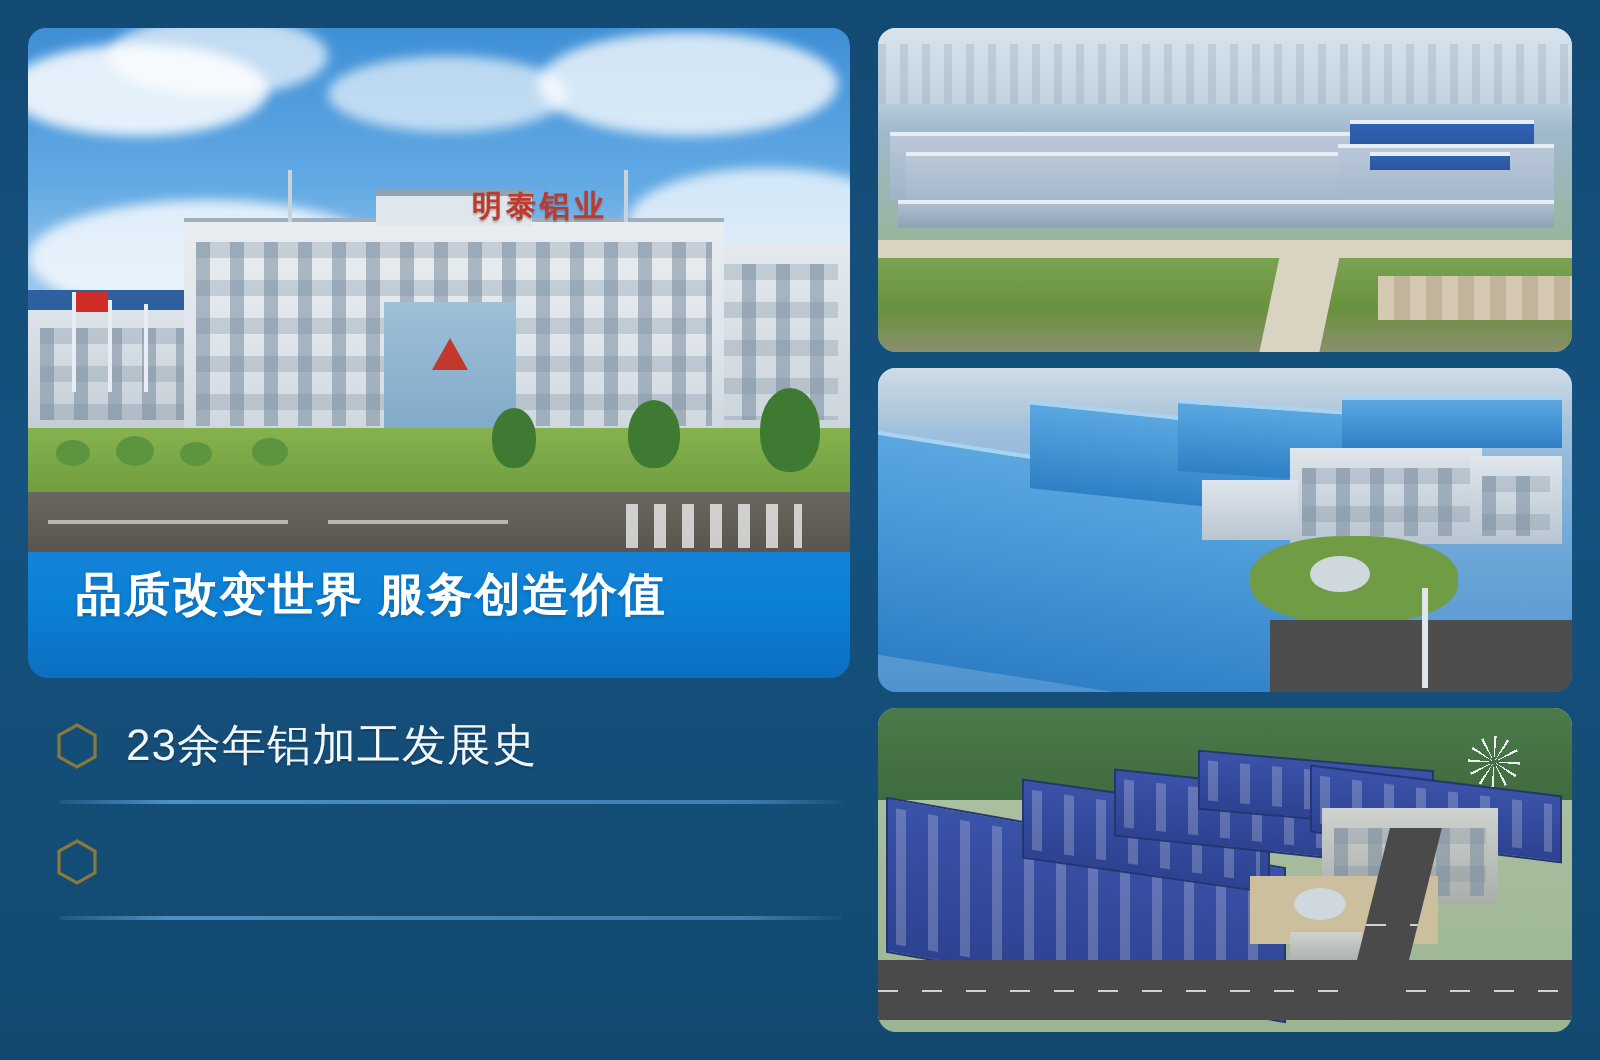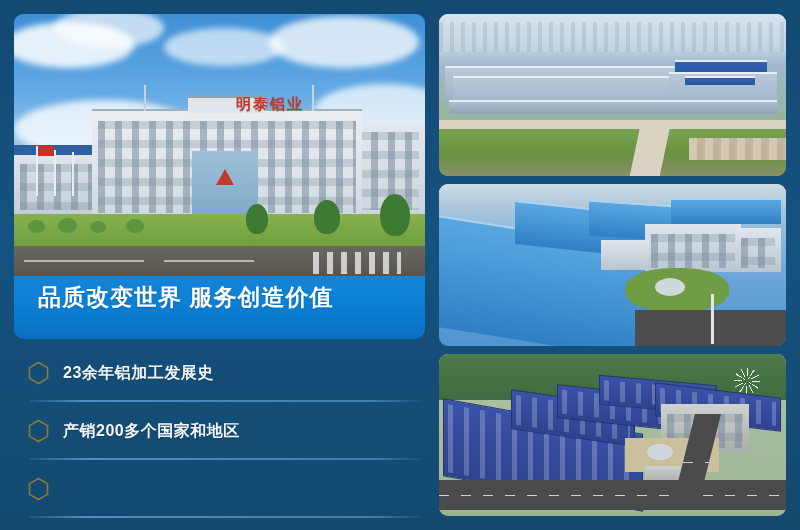--- a/index.html
+++ b/index.html
@@ -106,23 +106,22 @@
   }
 
   
   .feature-list { position:absolute; left:0; top:330px; width:411px; }
   .feature-row {
     position:relative; height:58px; display:flex; align-items:center;
     padding-left:14px;
   }
   .hex-icon { width:21px; height:24px; flex:0 0 21px; margin-right:14px; }
   .feature-text {
-    color:#f2f7fb; font-size:16px; letter-spacing:.5px; white-space:nowrap;
+    color:#f2f7fb; font-size:22px; letter-spacing:.5px; white-space:nowrap;
     text-shadow:0 1px 1px rgba(0,0,0,.22);
-    font-weight:bold;
   }
   .divider {
     position:absolute; left:16px; right:4px; bottom:0; height:2px;
     background:linear-gradient(90deg, rgba(90,160,215,.15) 0%, rgba(96,167,222,.75) 14%, rgba(96,167,222,.55) 88%, rgba(90,160,215,.05) 100%);
   }
 
   
   .right-col { position:absolute; left:439px; top:14px; width:347px; height:502px; }
   .photo-card {
     position:absolute; left:0; width:347px; border-radius:9px; overflow:hidden;
@@ -249,27 +248,20 @@
     <div class="feature-list">
 
       <div class="feature-row">
         <svg class="hex-icon" viewBox="0 0 21 24">
           <polygon points="10.5,1.5 19.5,6.6 19.5,17.4 10.5,22.5 1.5,17.4 1.5,6.6" fill="none" stroke="#8a7a3a" stroke-width="1.6"></polygon>
         </svg>
         <span class="feature-text">23余年铝加工发展史</span>
         <div class="divider"></div>
       </div>
 
-      <div class="feature-row">
-        <svg class="hex-icon" viewBox="0 0 21 24">
-          <polygon points="10.5,1.5 19.5,6.6 19.5,17.4 10.5,22.5 1.5,17.4 1.5,6.6" fill="none" stroke="#8a7a3a" stroke-width="1.6"></polygon>
-        </svg>
-        <span class="feature-text">产销200多个国家和地区</span>
-        <div class="divider"></div>
-      </div>
 
       <div class="feature-row">
         <svg class="hex-icon" viewBox="0 0 21 24">
           <polygon points="10.5,1.5 19.5,6.6 19.5,17.4 10.5,22.5 1.5,17.4 1.5,6.6" fill="none" stroke="#8a7a3a" stroke-width="1.6"></polygon>
         </svg>
         <div class="divider"></div>
       </div>
 
     </div>
   </div>

